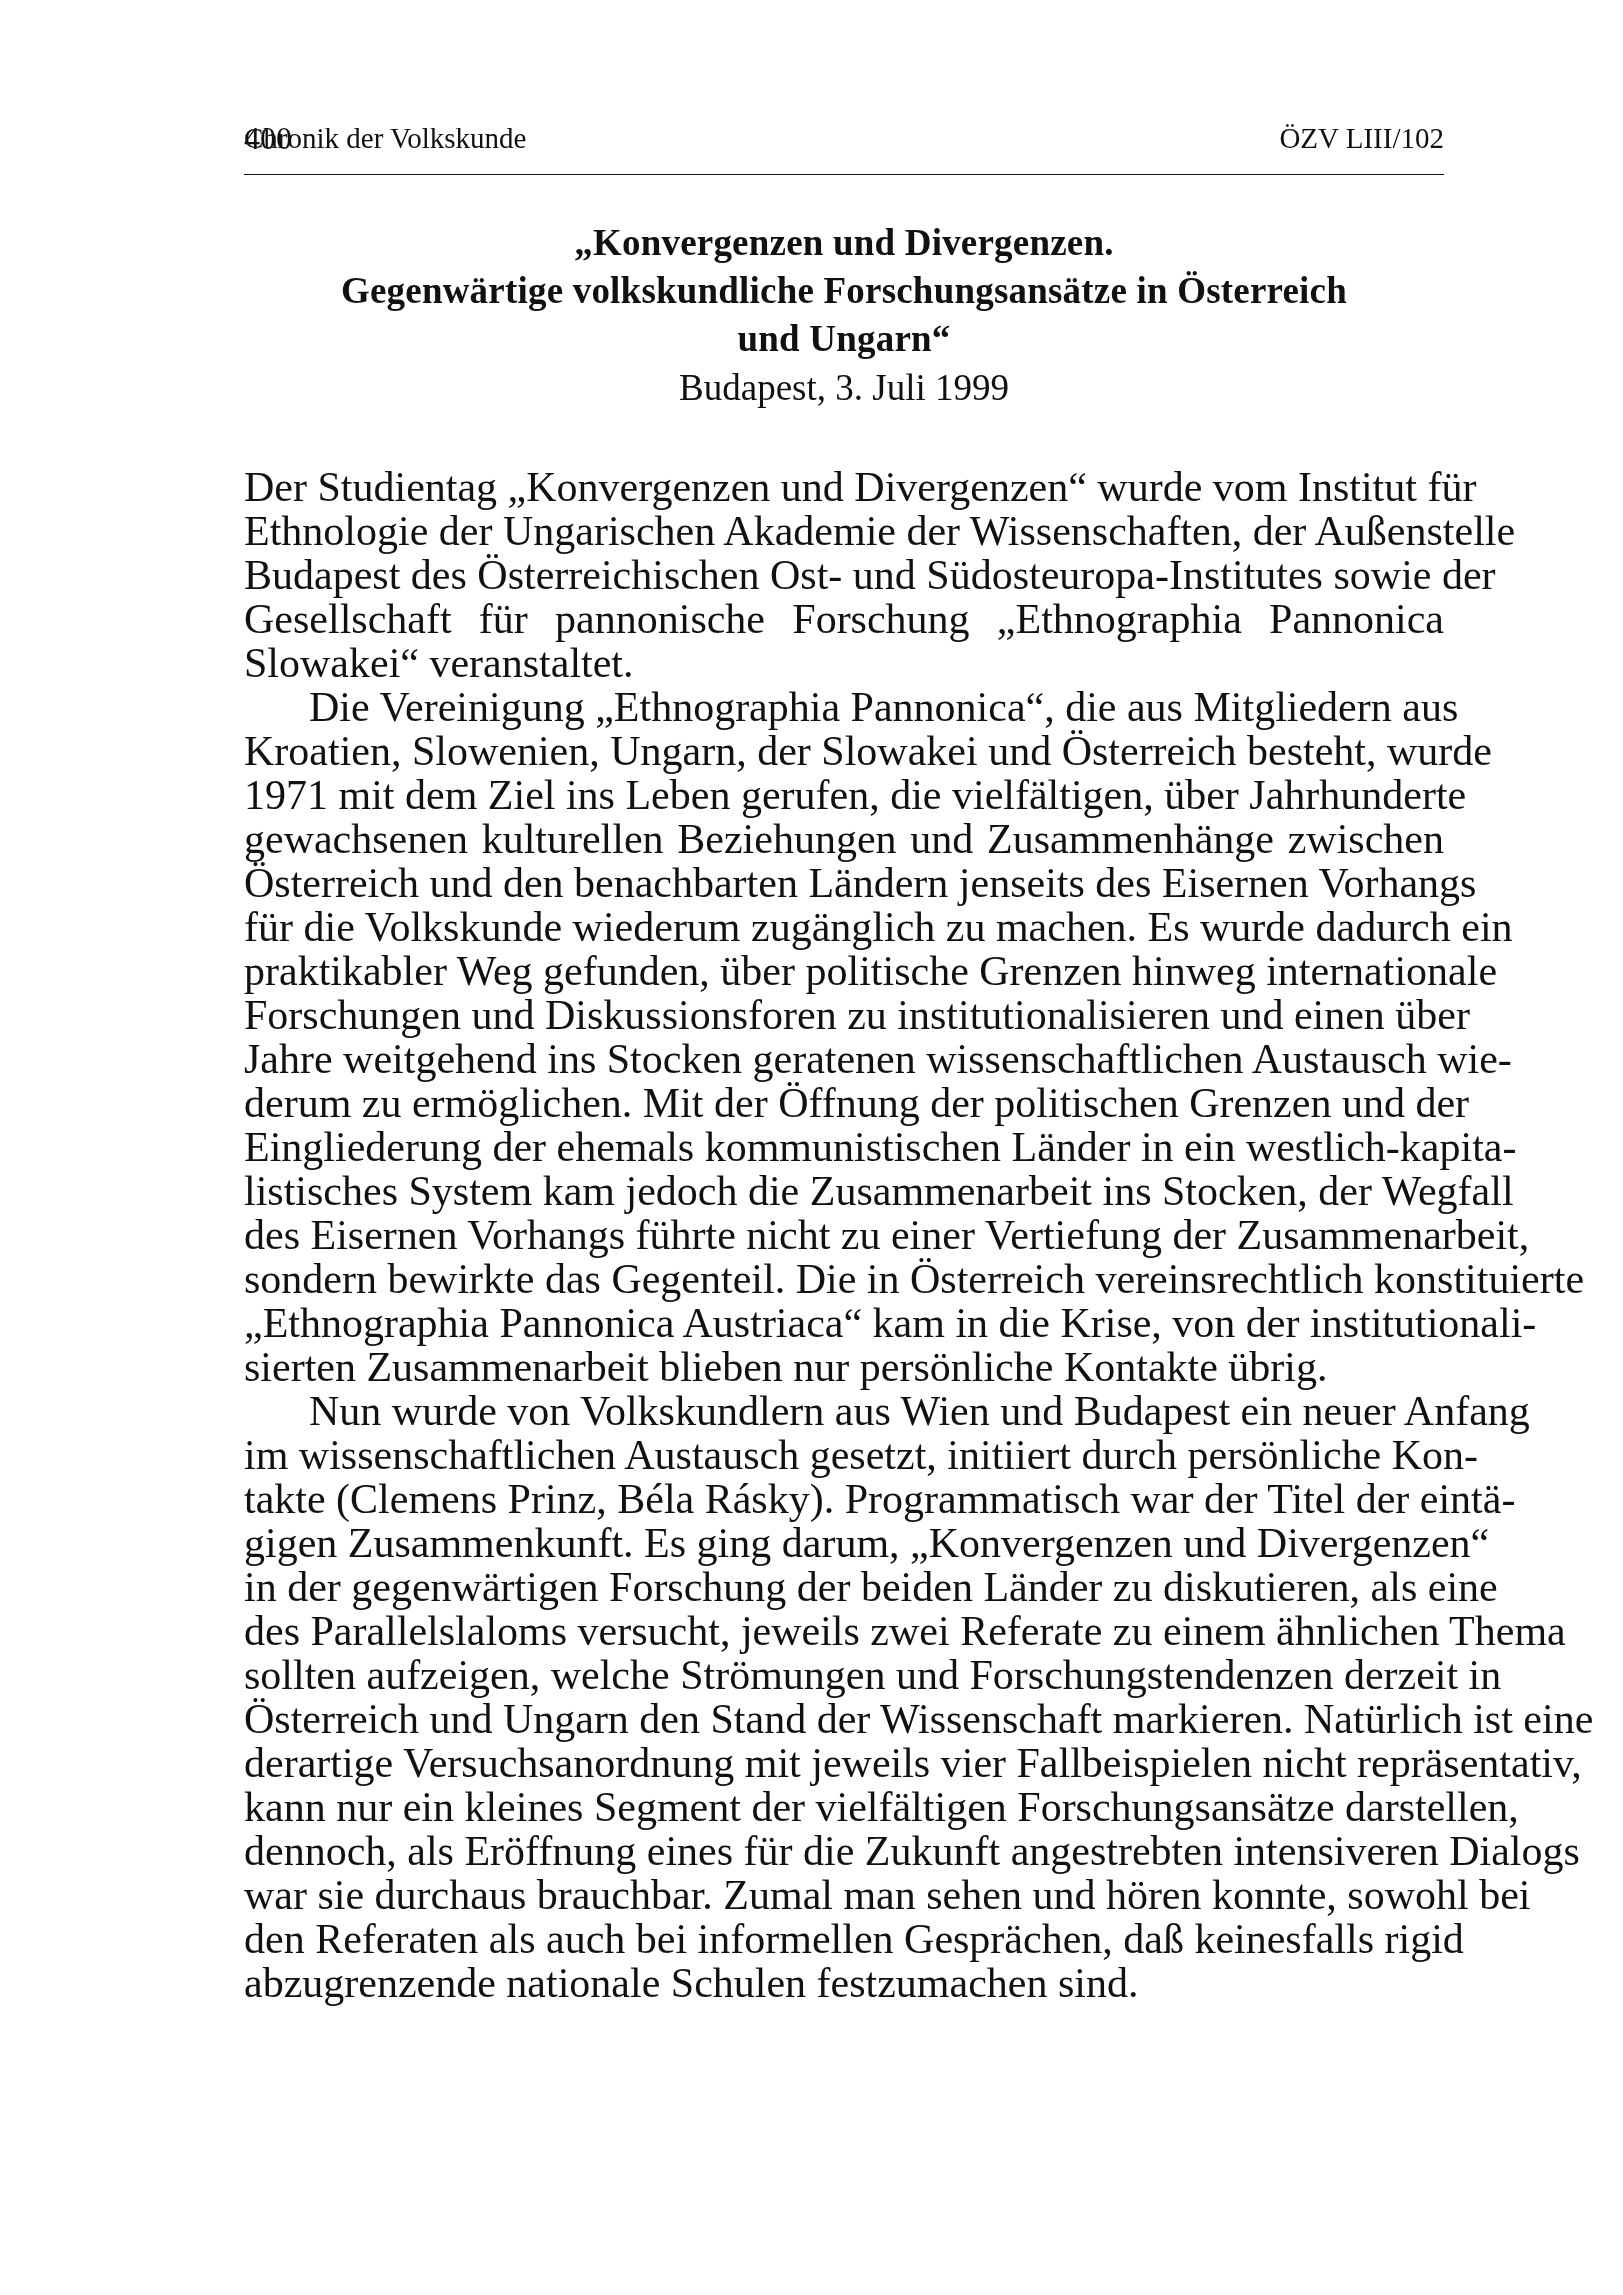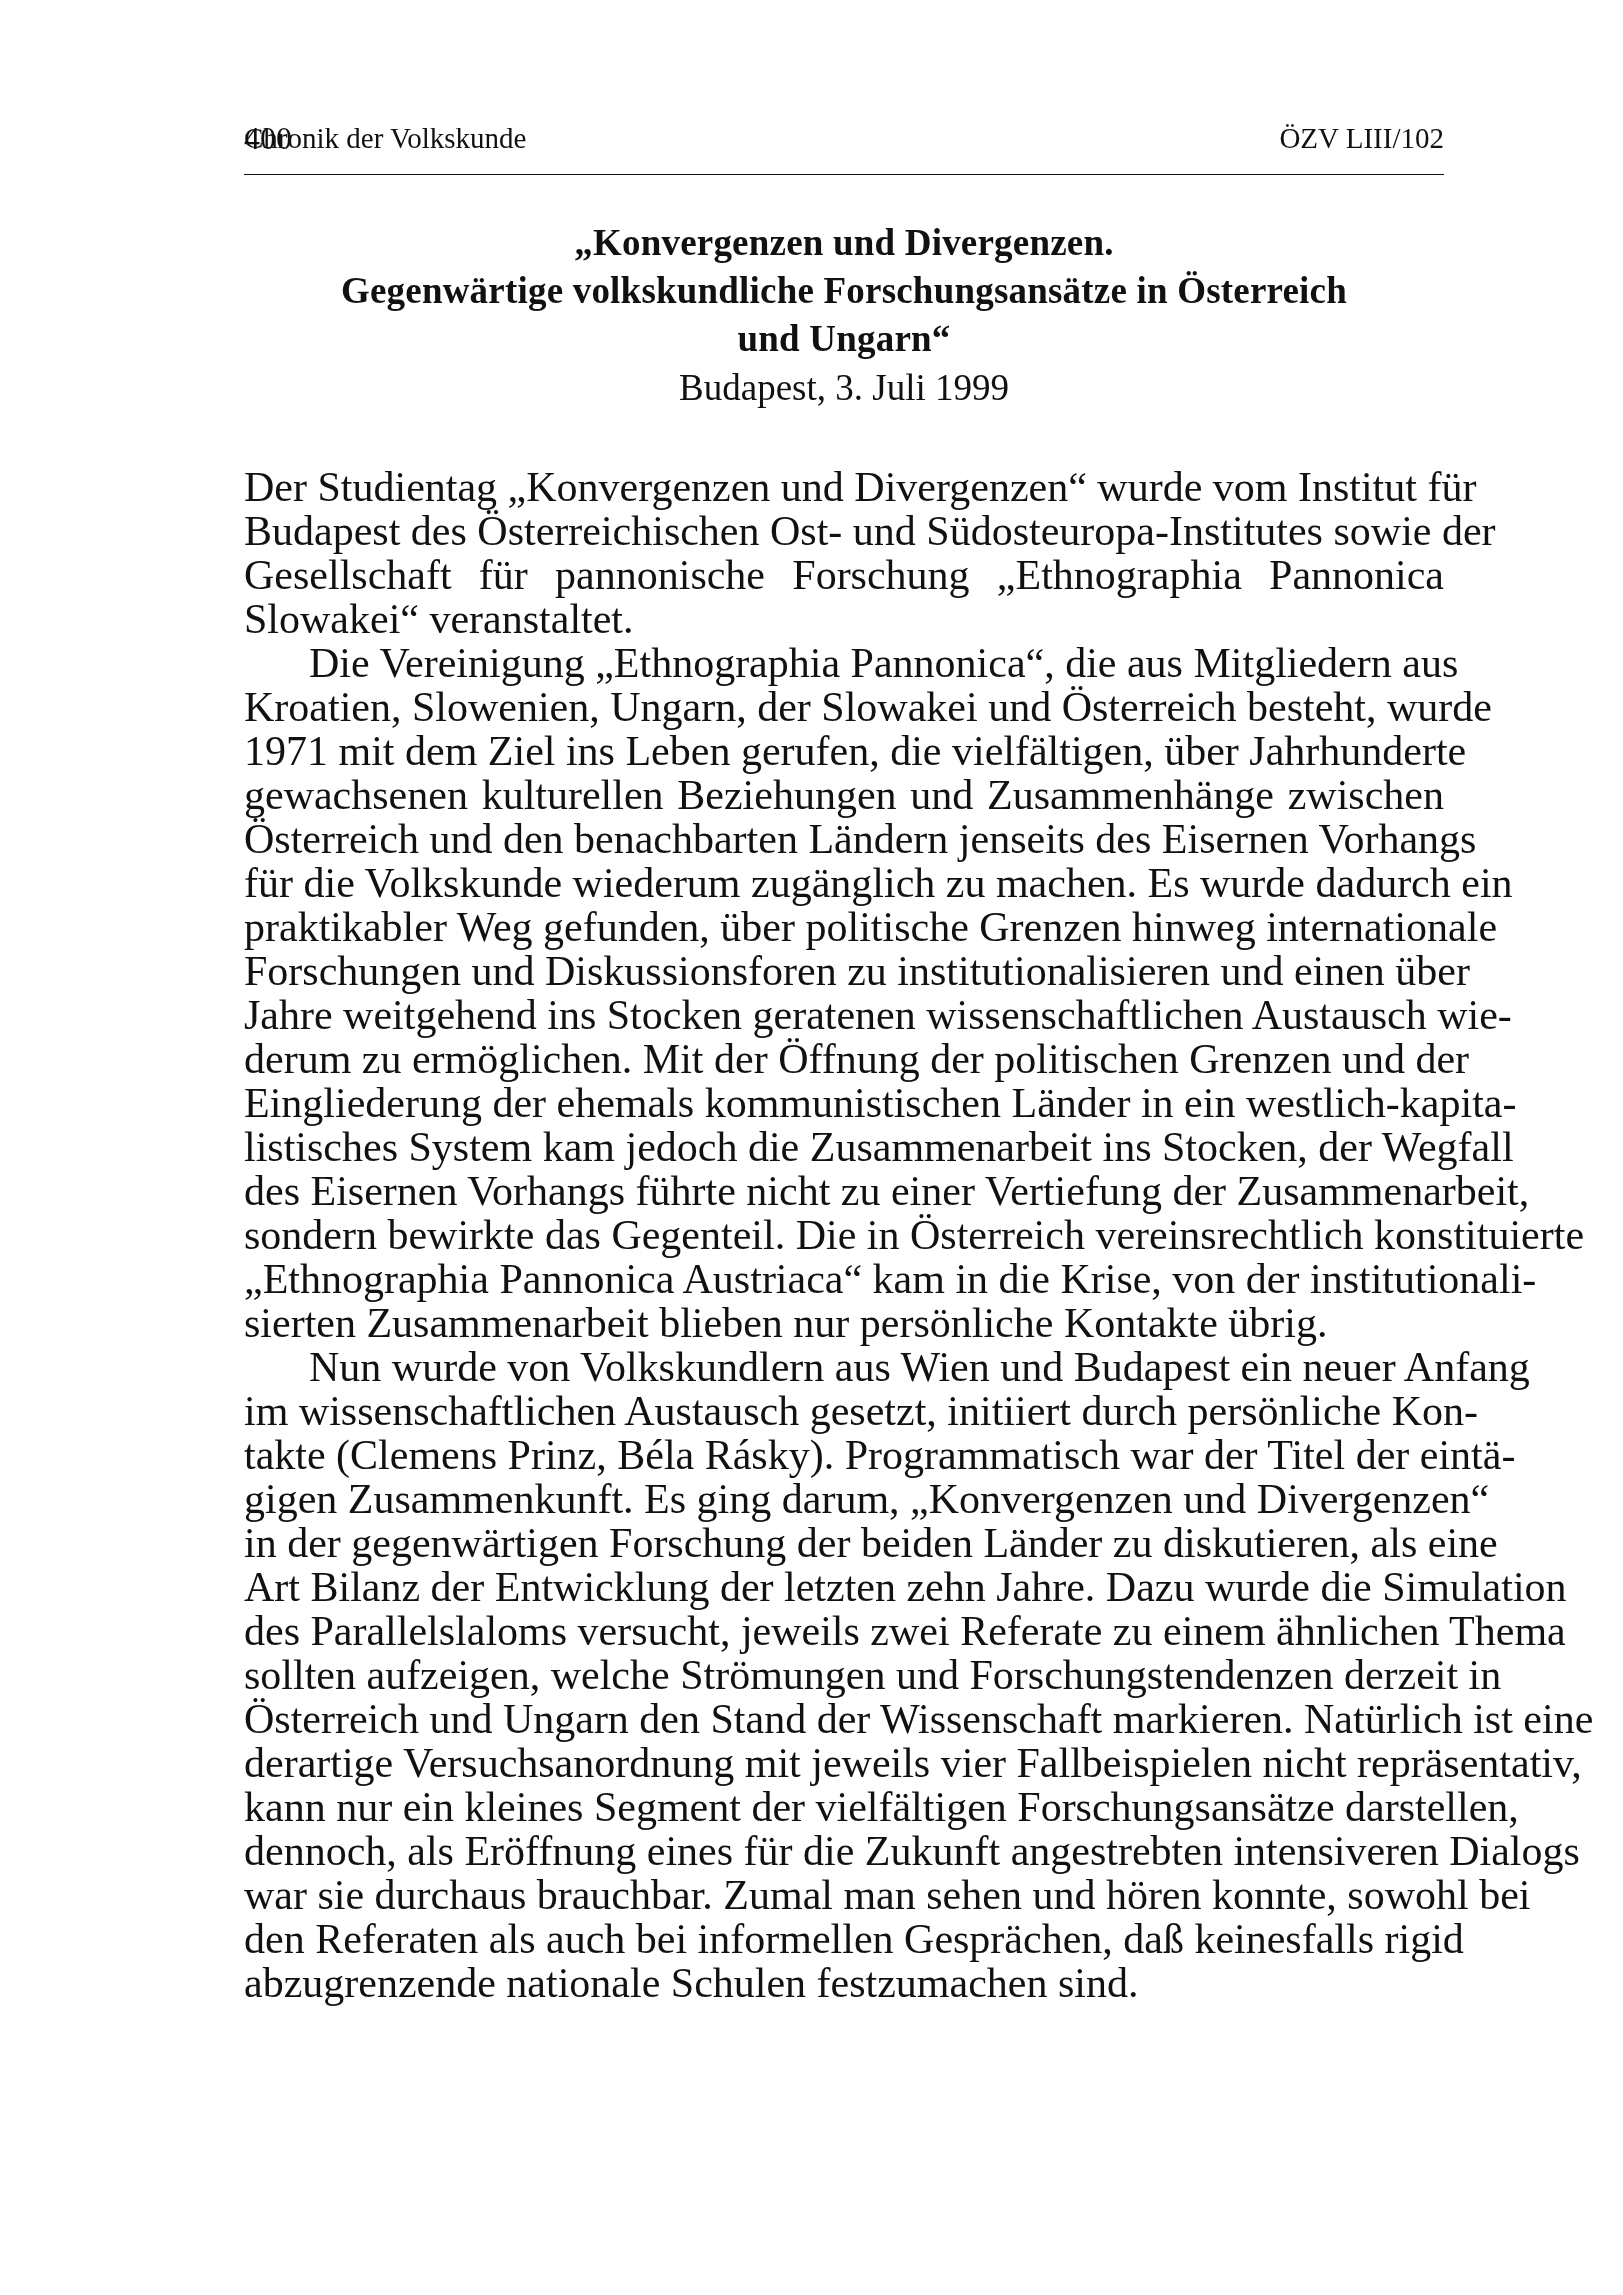--- a/index.html
+++ b/index.html
@@ -117,20 +117,21 @@
   <div class="title-block">
     <div class="title-line">„Konvergenzen und Divergenzen.</div>
     <div class="title-line">Gegenwärtige volkskundliche Forschungsansätze in Österreich</div>
     <div class="title-line">und Ungarn“</div>
     <div class="subtitle-line">Budapest, 3. Juli 1999</div>
   </div>
 
   <div class="body-text">
     <div>
       <span class="line">Der Studientag „Konvergenzen und Divergenzen“ wurde vom Institut für</span>
+      <span class="line">Ethnologie der Ungarischen Akademie der Wissenschaften, der Außenstelle</span>
       <span class="line">Budapest des Österreichischen Ost- und Südosteuropa-Institutes sowie der</span>
       <span class="line">Gesellschaft für pannonische Forschung „Ethnographia Pannonica</span>
       <span class="line last">Slowakei“ veranstaltet.</span>
     </div>
     <div>
       <span class="line indent">Die Vereinigung „Ethnographia Pannonica“, die aus Mitgliedern aus</span>
       <span class="line">Kroatien, Slowenien, Ungarn, der Slowakei und Österreich besteht, wurde</span>
       <span class="line">1971 mit dem Ziel ins Leben gerufen, die vielfältigen, über Jahrhunderte</span>
       <span class="line">gewachsenen kulturellen Beziehungen und Zusammenhänge zwischen</span>
       <span class="line">Österreich und den benachbarten Ländern jenseits des Eisernen Vorhangs</span>
@@ -145,21 +146,20 @@
       <span class="line">sondern bewirkte das Gegenteil. Die in Österreich vereinsrechtlich konstituierte</span>
       <span class="line">„Ethnographia Pannonica Austriaca“ kam in die Krise, von der institutionali-</span>
       <span class="line last">sierten Zusammenarbeit blieben nur persönliche Kontakte übrig.</span>
     </div>
     <div>
       <span class="line indent">Nun wurde von Volkskundlern aus Wien und Budapest ein neuer Anfang</span>
       <span class="line">im wissenschaftlichen Austausch gesetzt, initiiert durch persönliche Kon-</span>
       <span class="line">takte (Clemens Prinz, Béla Rásky). Programmatisch war der Titel der eintä-</span>
       <span class="line">gigen Zusammenkunft. Es ging darum, „Konvergenzen und Divergenzen“</span>
       <span class="line">in der gegenwärtigen Forschung der beiden Länder zu diskutieren, als eine</span>
-      <span class="line">Art Bilanz der Entwicklung der letzten zehn Jahre. Dazu wurde die Simulation</span>
       <span class="line">des Parallelslaloms versucht, jeweils zwei Referate zu einem ähnlichen Thema</span>
       <span class="line">sollten aufzeigen, welche Strömungen und Forschungstendenzen derzeit in</span>
       <span class="line">Österreich und Ungarn den Stand der Wissenschaft markieren. Natürlich ist eine</span>
       <span class="line">derartige Versuchsanordnung mit jeweils vier Fallbeispielen nicht repräsentativ,</span>
       <span class="line">kann nur ein kleines Segment der vielfältigen Forschungsansätze darstellen,</span>
       <span class="line">dennoch, als Eröffnung eines für die Zukunft angestrebten intensiveren Dialogs</span>
       <span class="line">war sie durchaus brauchbar. Zumal man sehen und hören konnte, sowohl bei</span>
       <span class="line">den Referaten als auch bei informellen Gesprächen, daß keinesfalls rigid</span>
       <span class="line last">abzugrenzende nationale Schulen festzumachen sind.</span>
     </div>

